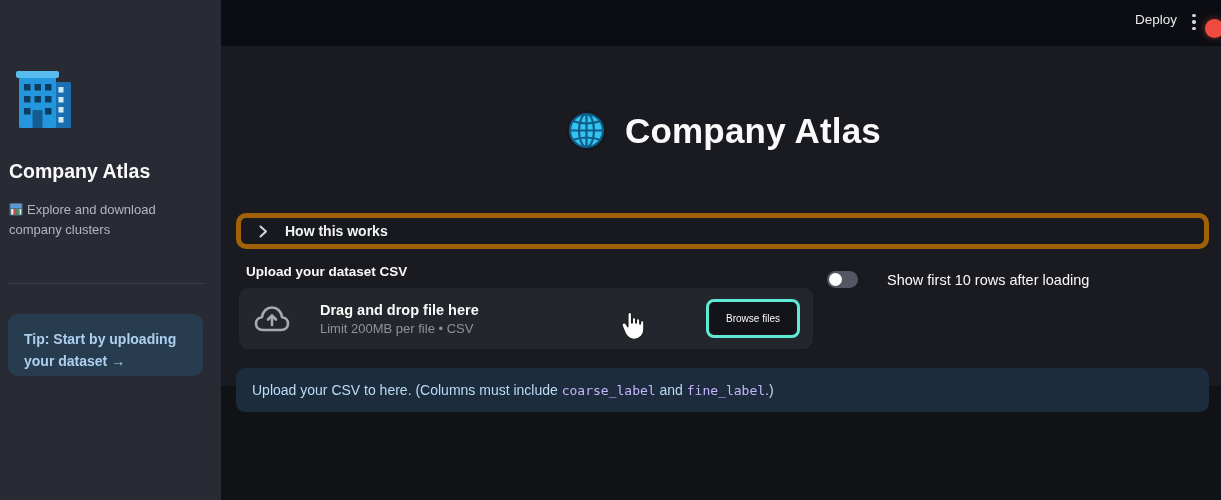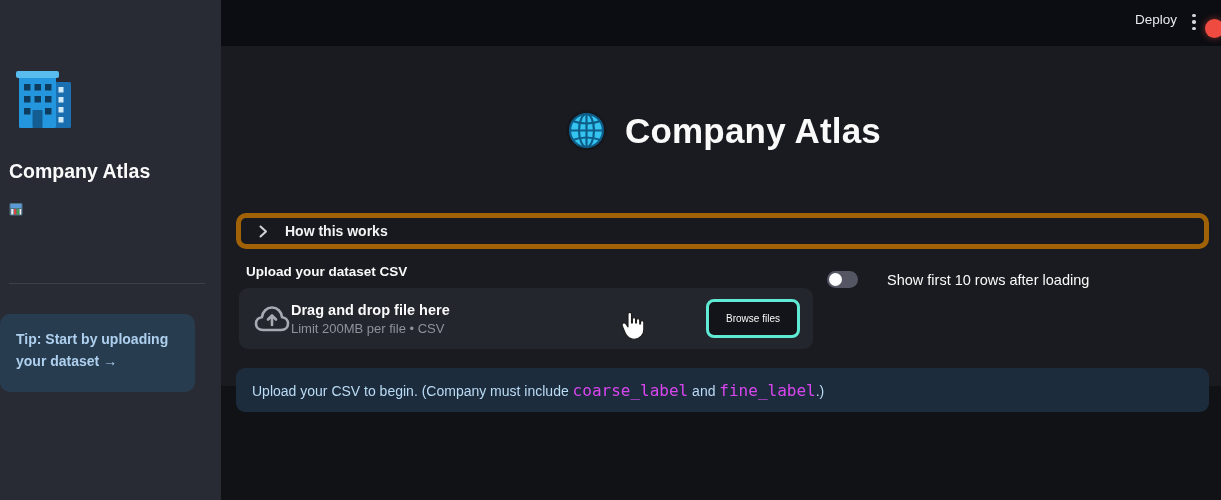--- a/index.html
+++ b/index.html
@@ -20,43 +20,43 @@
   .content { position:absolute; left:0; top:46px; width:1000px; height:340px; background:#1a1b20; }
 
   .title-wrap { position:absolute; left:15px; top:64px; width:975px; display:flex; align-items:center; justify-content:center; gap:18px; }
   .title-wrap h1 { font-size:35px; font-weight:700; color:#fafafa; letter-spacing:.2px; }
 
   .expander { position:absolute; left:15px; top:167px; width:973px; height:36px; background:#18191e; border:5px solid #a16207; border-radius:10px; display:flex; align-items:center; padding-left:18px; gap:17px; cursor:pointer; }
   .expander .exp-label { font-size:14px; font-weight:600; color:#f2f3f5; }
 
   .uploader-label { position:absolute; left:25px; top:218px; font-size:13.5px; font-weight:600; color:#fafafa; }
   .dropzone { position:absolute; left:18px; top:242px; width:574px; height:61px; background:#24262d; border-radius:9px; display:flex; align-items:center; padding-left:15px; }
-  .dz-texts { margin-left:1px; }
+  .dz-texts { margin-left:30px; }
   .dz-primary { font-size:14.5px; font-weight:600; color:#fafafa; }
   .dz-secondary { margin-top:3px; font-size:13px; color:#8e929c; }
   .browse-btn { position:absolute; right:13px; top:11px; width:94px; height:39px; background:#131419; border:3px solid #5eead4; border-radius:8px; color:#fafafa; font-size:10px; font-weight:500; display:flex; align-items:center; justify-content:center; cursor:pointer; }
 
   .toggle-row { position:absolute; left:606px; top:225px; display:flex; align-items:center; gap:29px; }
   .toggle { position:relative; width:31px; height:17px; background:#545763; border-radius:9px; cursor:pointer; flex:0 0 auto; }
   .toggle .knob { position:absolute; left:2px; top:2px; width:13px; height:13px; border-radius:50%; background:#fdfdfd; }
   .toggle-label { font-size:14.5px; color:#fafafa; }
 
   .info-box { position:absolute; left:15px; top:322px; width:973px; height:44px; background:#1c2c3d; border-radius:9px; display:flex; align-items:center; padding-left:16px; color:#badbf4; font-size:14px; }
-  .info-box code { font-family:"DejaVu Sans Mono", monospace; font-size:16px; color:#d946ef; }
+  .info-box code { font-family:"DejaVu Sans Mono", monospace; font-size:13px; color:#c4b5fd; }
 
   .cursor { position:absolute; left:399px; top:266px; width:24px; height:30px; pointer-events:none; }
 
   
   .sidebar { position:absolute; left:0; top:0; width:221px; height:500px; background:#292b34; }
   .side-icon { position:absolute; left:14px; top:66px; }
   .side-title { position:absolute; left:9px; top:160px; font-size:19.5px; font-weight:700; color:#fafafa; }
   .side-desc { position:absolute; left:9px; top:200px; width:198px; font-size:13px; line-height:20px; color:#b2b6c0; }
   .side-desc svg { vertical-align:-2px; margin-right:4px; }
   .side-divider { position:absolute; left:9px; top:283px; width:196px; height:1px; background:#3d3f49; }
-  .tip-box { position:absolute; left:0; top:314px; width:195px; height:78px; background:#283c50; border-radius:10px; padding:14px 16px; color:#aed0ee; font-size:14px; font-weight:600; line-height:22px; }
+  .tip-box { position:absolute; left:8px; top:314px; width:195px; height:62px; background:#283c50; border-radius:10px; padding:14px 16px; color:#aed0ee; font-size:14px; font-weight:600; line-height:22px; }
 </style>
 </head>
 <body>
 
 <div class="main">
   <div class="header">
     <span class="deploy-btn">Deploy</span>
     <span class="kebab">
         <i></i>
         <i></i>
@@ -105,21 +105,21 @@
     </div>
 
     <div class="toggle-row">
       <span class="toggle">
           <span class="knob"></span>
         </span>
       <span class="toggle-label">Show first 10 rows after loading</span>
     </div>
 
     <div class="info-box">
-      <span><span>Upload your CSV to begin. (Company must include </span><code>coarse_label</code><span> and </span><code>fine_label</code><span>.)</span></span>
+      <span><span>Upload your CSV to here. (Columns must include </span><code>coarse_label</code><span> and </span><code>fine_label</code><span>.)</span></span>
     </div>
 
     <svg class="cursor" viewBox="0 0 24 30">
       <path d="M8 2.2c0-1 .8-1.8 1.7-1.8 1 0 1.8.8 1.8 1.8V11h.9V7.2c0-.9.7-1.6 1.6-1.6.9 0 1.6.7 1.6 1.6V11h.9V8.2c0-.9.7-1.6 1.6-1.6.9 0 1.6.7 1.6 1.6V12h.9v-1.8c0-.9.7-1.6 1.6-1.6.9 0 1.6.7 1.6 1.6v7.3c0 5-3.6 9.7-9.6 9.7-4.8 0-7.1-2.4-8.9-6L2.3 14c-.6-1.2 0-2.5 1.2-2.9 1.1-.4 2.2.3 2.8 1.4l1.7 2.4V2.2z" fill="#ffffff" stroke="#1a1a1a" stroke-width="1.1" stroke-linejoin="round"></path>
     </svg>
   </div>
 </div>
 
 <div class="sidebar">
   <svg class="side-icon" width="59" height="64" viewBox="0 0 59 64">
@@ -146,21 +146,21 @@
   <div class="side-title">Company Atlas</div>
 
   <div class="side-desc">
     <svg width="14" height="14" viewBox="0 0 14 14">
       <rect x="0.5" y="1" width="13" height="12.5" rx="1.5" fill="#4f7184"></rect>
       <rect x="1.5" y="2" width="11" height="4" fill="#5b9bd5"></rect>
       <rect x="2.2" y="7" width="2.2" height="5.5" fill="#e8eef2"></rect>
       <rect x="5" y="7" width="2.2" height="5.5" fill="#d64541"></rect>
       <rect x="7.8" y="7" width="2.2" height="5.5" fill="#3f9e4d"></rect>
       <rect x="10.6" y="7" width="1.6" height="5.5" fill="#e8eef2"></rect>
-    </svg>
+    </svg><span>Explore and download company clusters</span>
   </div>
 
   <div class="side-divider"></div>
 
   <div class="tip-box">
     <span>Tip: Start by uploading your dataset →</span>
   </div>
 </div>
 
 </body></html>

